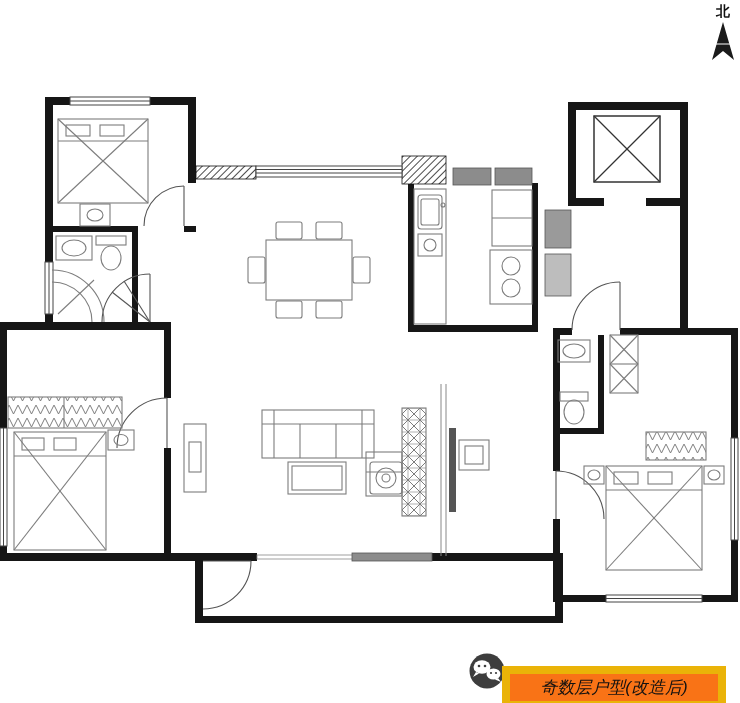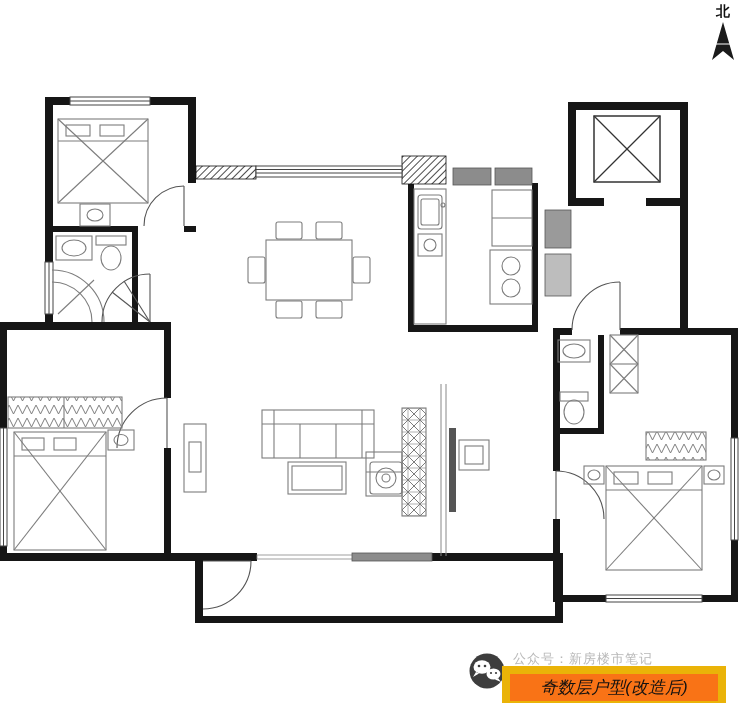--- a/index.html
+++ b/index.html
@@ -312,19 +312,18 @@
     <path d="M8,20 L5,25 L11,21.5 Z" fill="#fff"></path>
     <circle cx="11" cy="14" r="1.3" fill="#3d3d3d"></circle>
         <circle cx="17" cy="14" r="1.3" fill="#3d3d3d"></circle>
     <ellipse cx="25.5" cy="22" rx="7" ry="5.6" fill="#fff"></ellipse>
     <path d="M30,26 L33,30 L27,27.5 Z" fill="#fff"></path>
     <circle cx="23" cy="21" r="1.1" fill="#3d3d3d"></circle>
         <circle cx="28" cy="21" r="1.1" fill="#3d3d3d"></circle>
   </svg>
 </div>
 
-<div class="overlay account-text">公众号：新房楼市笔记</div>
 
 <div class="overlay caption-box">
   <span>奇数层户型(改造后)</span>
 </div>
 
 </div>
 
 </body></html>

